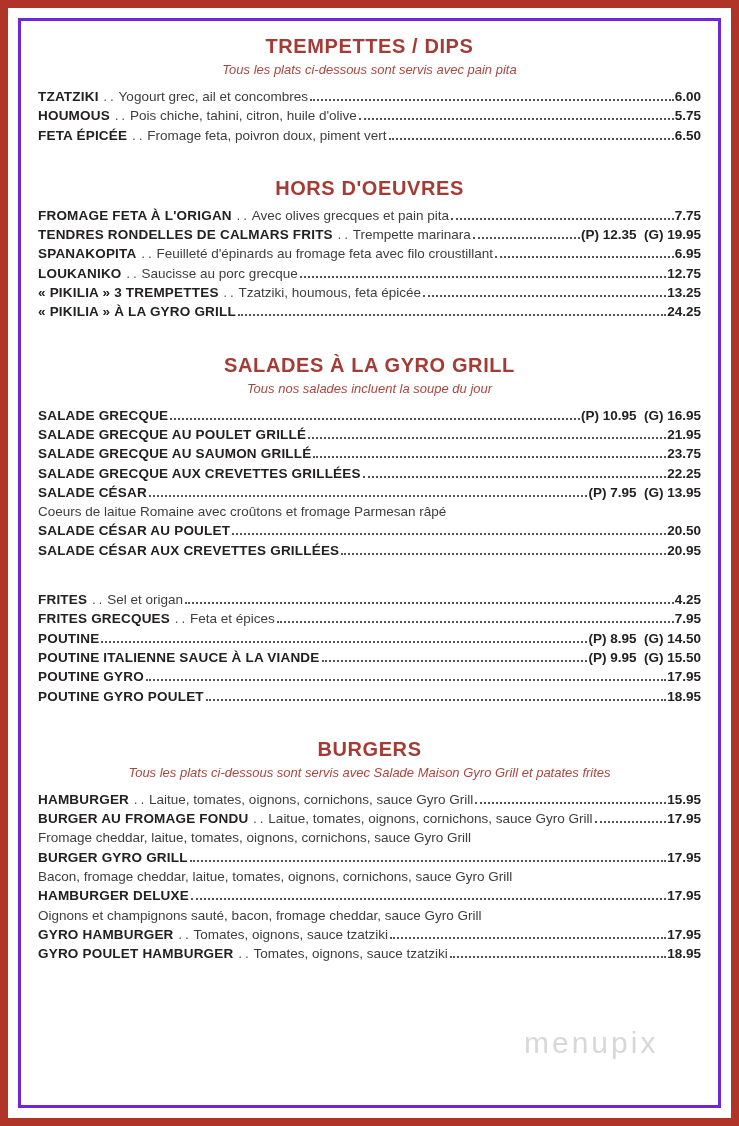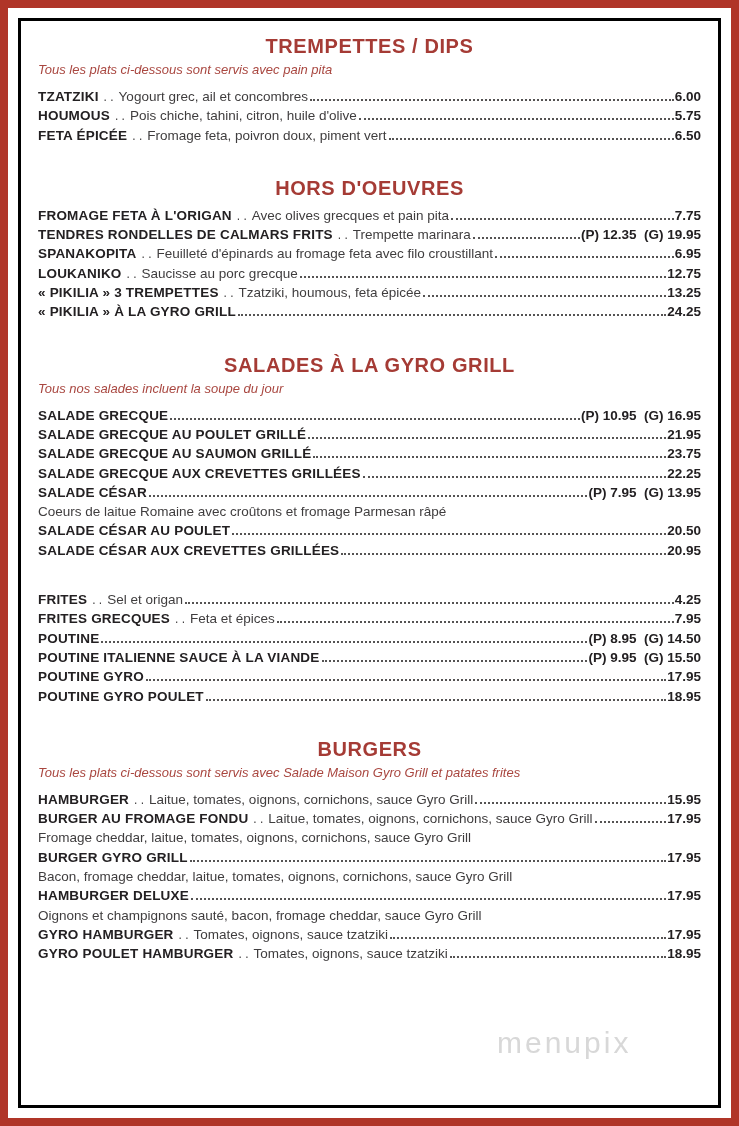--- a/index.html
+++ b/index.html
@@ -3,47 +3,47 @@
 <meta charset="utf-8">
 <style>
   html,body { margin:0; padding:0; }
   body {
     width:739px; height:1126px; position:relative; background:#ffffff;
     font-family:"Liberation Sans", sans-serif; color:#232022; overflow:hidden;
   }
   .outer-border { position:absolute; inset:0; border:8px solid #b03528; pointer-events:none; }
   .inner-border {
     position:absolute; top:18px; left:18px; right:18px; bottom:18px;
-    border:3px solid #000000; overflow:hidden;
+    border:3px solid #6d28d9; overflow:hidden;
   }
   .content { padding:14px 17px 0 17px; }
   .menu-section { margin-top:30px; }
   .menu-section:first-child { margin-top:0; }
   .sec-title {
     margin:0 0 4px 0; text-align:center; color:#a53b35;
     font-size:20px; font-weight:700; letter-spacing:0.6px;
   }
   .sec-sub {
-    margin:0 0 12px 0; text-align:left; color:#a94740;
+    margin:0 0 12px 0; text-align:center; color:#a94740;
     font-size:13px; font-style:italic;
   }
   .items { margin-top:0; }
   .menu-section.no-sub .items { margin-top:8px; }
   .row { display:flex; align-items:baseline; height:19.3px; font-size:13.5px; }
   .nm { font-weight:700; white-space:nowrap; letter-spacing:0.2px; color:#232022; }
   .sep { color:#3f3d3e; margin:0 5px; white-space:pre; font-size:12px; }
   .ds { color:#3f3d3e; white-space:nowrap; }
   .leader {
     flex:1; min-width:8px; border-bottom:2px dotted #555353;
     margin:0 1px 3px 2px;
   }
   .pr { font-weight:700; white-space:pre; color:#232022; }
   .note { font-size:13.5px; height:19.3px; color:#3f3d3e; white-space:nowrap; }
   .watermark {
-    position:absolute; left:497px; top:1026px;
+    position:absolute; left:524px; top:1026px;
     font-size:30px; font-weight:300; letter-spacing:3px;
     color:#d8d8d8; font-family:"Liberation Sans", sans-serif;
   }
 </style>
 </head>
 <body>
 
 <div class="outer-border"></div>
 <div class="inner-border">
   <div class="content" id="menu-content">

